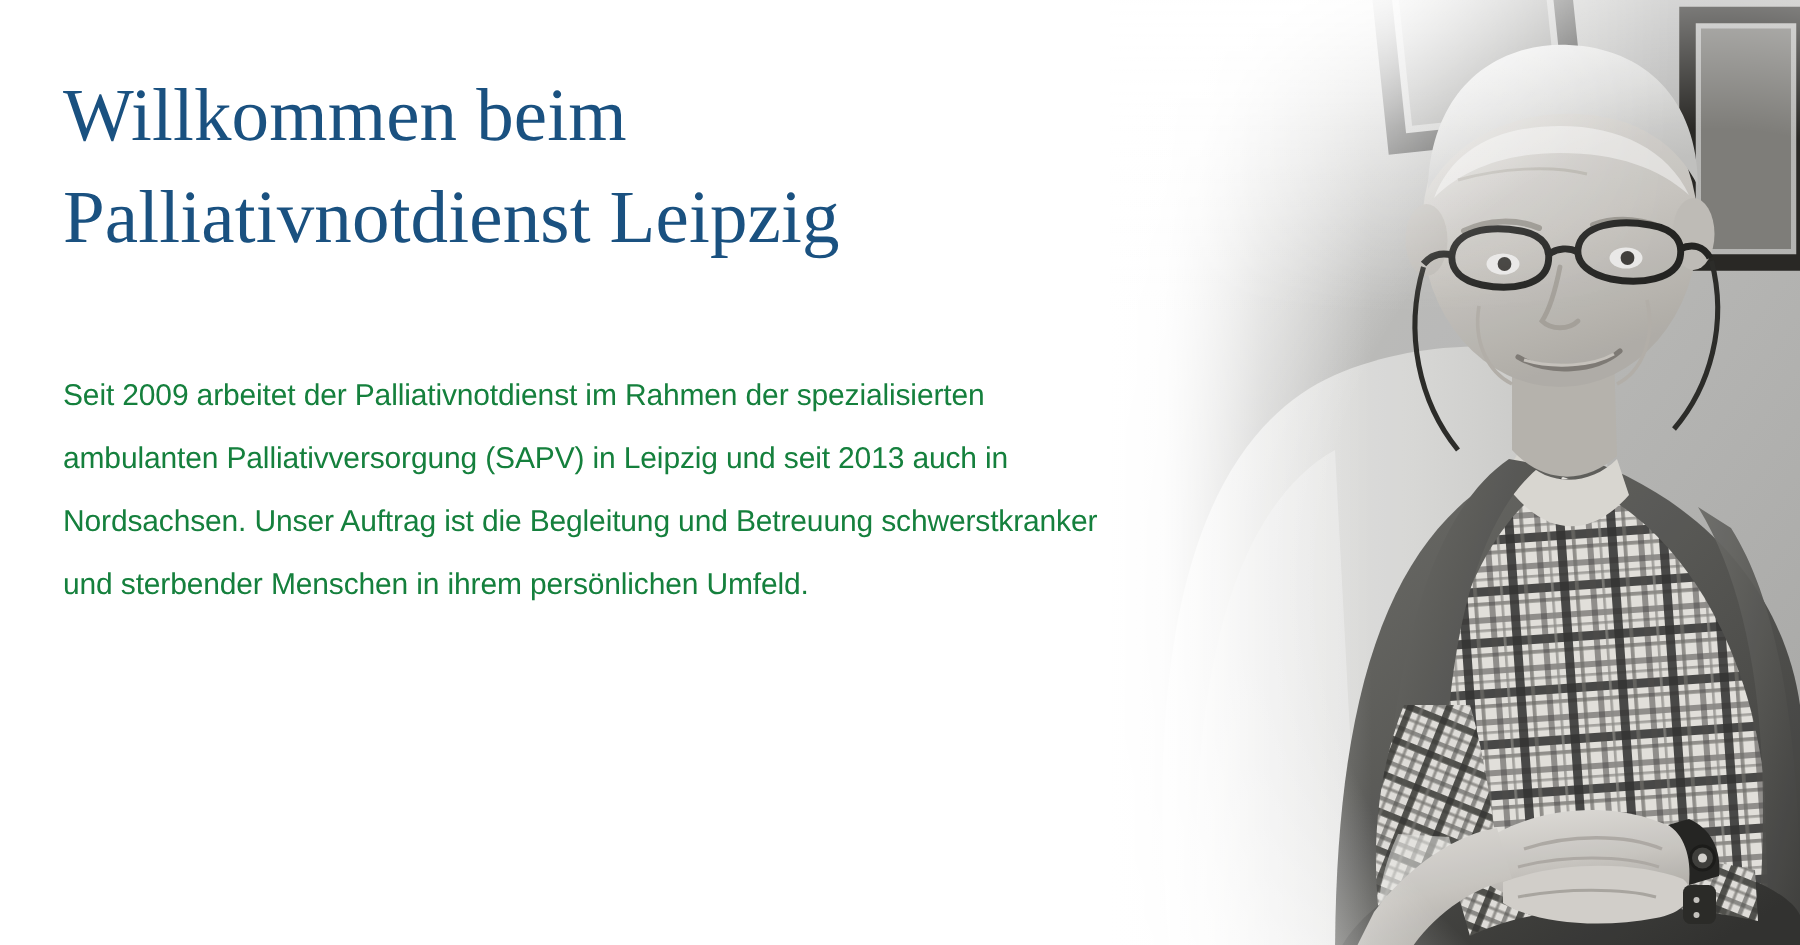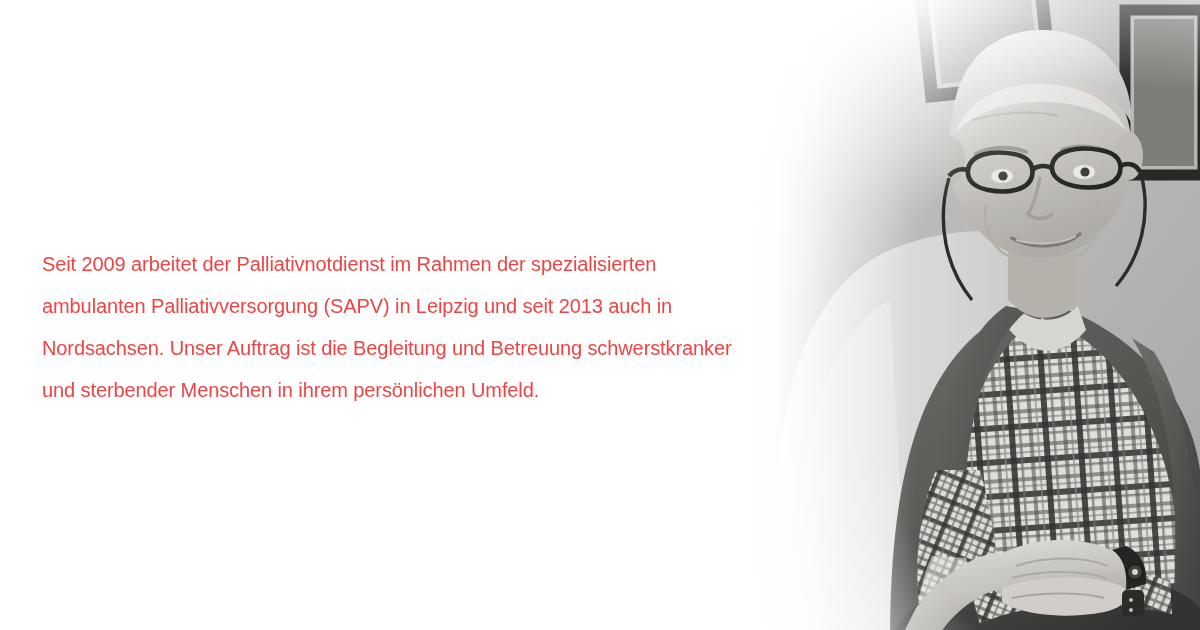--- a/index.html
+++ b/index.html
@@ -51,21 +51,21 @@
     left: 0;
     top: 243px;
     width: 700px;
   }
   .body-paragraph {
     margin: 0;
     font-family: "Liberation Sans", sans-serif;
     font-size: 20px;
     line-height: 42px;
     font-weight: 400;
-    color: #ef4444;
+    color: #15803d;
     letter-spacing: -0.1px;
   }
   .body-paragraph + .body-paragraph {
     margin-top: 42px;
   }
 
   
   #hero-photo {
     position: absolute;
     right: 0;
@@ -269,20 +269,24 @@
 
       <rect x="0" y="0" width="460" height="630" fill="#8a8a88" opacity="0.06"></rect>
     </svg>
 
     <div id="photo-fade"></div>
     <div id="photo-fade-top"></div>
   </div>
 
   <div id="text-column">
 
+    <h1 id="hero-heading">
+      <span class="head-line">Willkommen beim</span>
+      <span class="head-line">Palliativnotdienst Leipzig</span>
+    </h1>
 
     <div id="hero-body">
       <p class="body-paragraph">Seit 2009 arbeitet der Palliativnotdienst im Rahmen der spezialisierten ambulanten Palliativversorgung (SAPV) in Leipzig und seit 2013 auch in Nordsachsen. Unser Auftrag ist die Begleitung und Betreuung schwerstkranker und sterbender Menschen in ihrem persönlichen Umfeld.</p>
     </div>
 
   </div>
 
 </div>
 
 </body></html>

